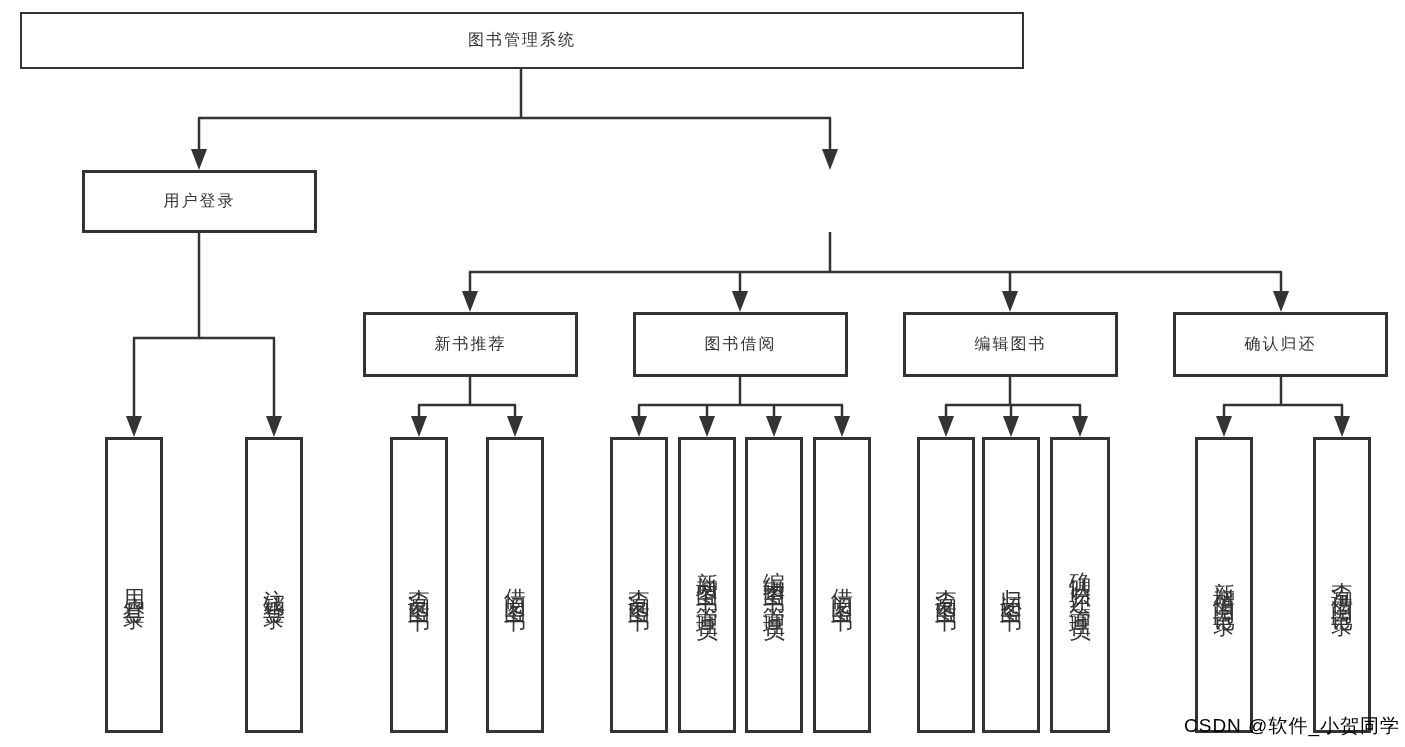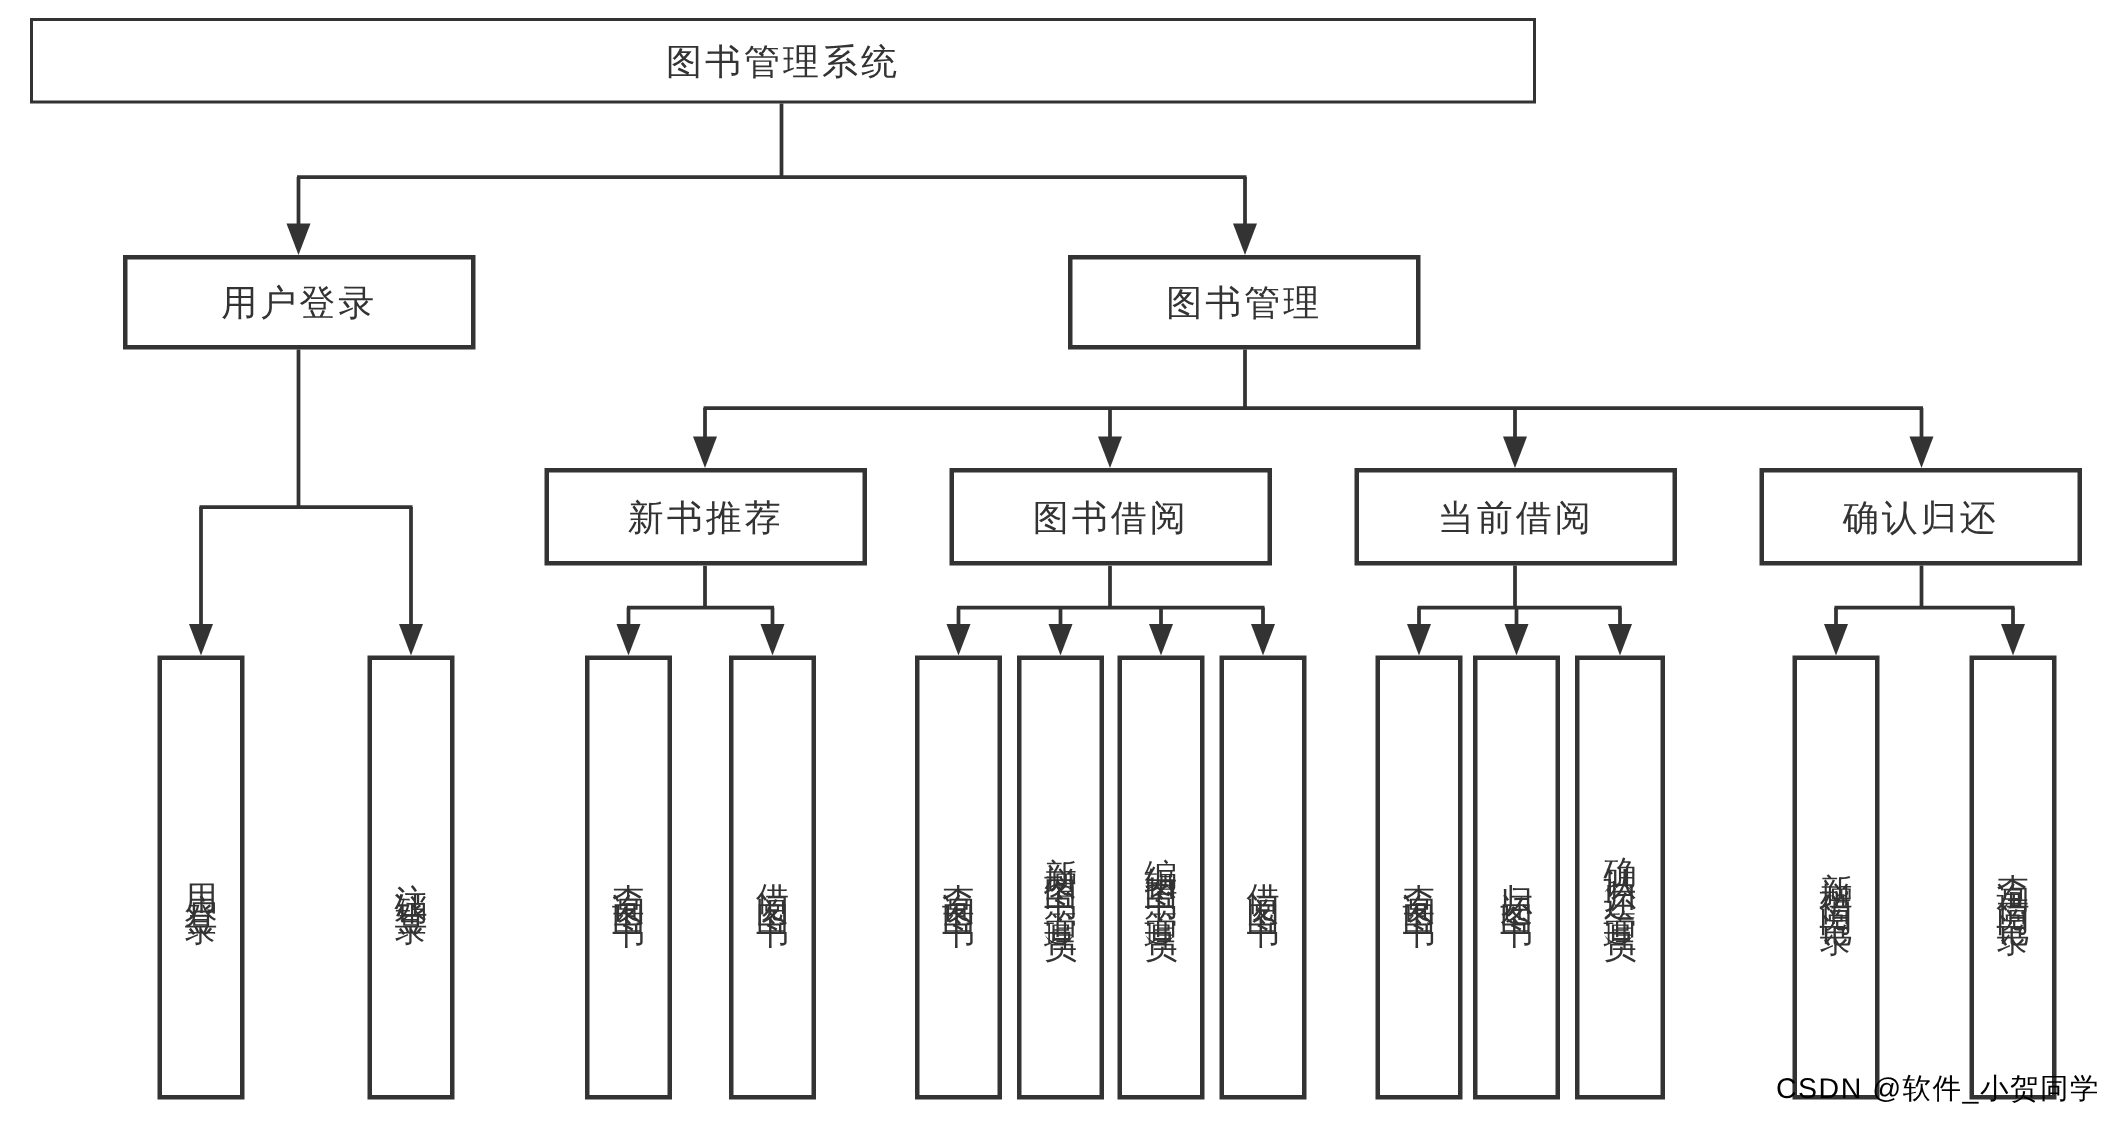--- a/index.html
+++ b/index.html
@@ -18,21 +18,21 @@
     width: 1405px; height: 747px;
   }
   .box {
     position: absolute;
     box-sizing: border-box;
     border: 3px solid #333333;
     background: #ffffff;
     display: flex;
     align-items: center;
     justify-content: center;
-    font-size: 24px;
+    font-size: 16px;
     letter-spacing: 2px;
     color: #333333;
     white-space: nowrap;
   }
   .box.l1 { border-width: 2px; }
   .vbox {
     position: absolute;
     box-sizing: border-box;
     border: 3px solid #333333;
     background: #ffffff;
@@ -130,25 +130,24 @@
       <polygon points="1011,437 1003,416 1019,416"></polygon>
       <polygon points="1080,437 1072,416 1088,416"></polygon>
       <polygon points="1224,437 1216,416 1232,416"></polygon>
       <polygon points="1342,437 1334,416 1350,416"></polygon>
     </g>
   </svg>
 
   <div class="box l1" style="left:20px; top:12px; width:1004px; height:57px;">图书管理系统</div>
 
   <div class="box" style="left:82px; top:170px; width:235px; height:63px;">用户登录</div>
-  <div class="box" style="left:712px; top:170px; width:235px; height:63px;">图书管理</div>
 
   <div class="box" style="left:363px; top:312px; width:215px; height:65px;">新书推荐</div>
   <div class="box" style="left:633px; top:312px; width:215px; height:65px;">图书借阅</div>
-  <div class="box" style="left:903px; top:312px; width:215px; height:65px;">当前借阅</div>
+  <div class="box" style="left:903px; top:312px; width:215px; height:65px;">编辑图书</div>
   <div class="box" style="left:1173px; top:312px; width:215px; height:65px;">确认归还</div>
 
   <div class="vbox" style="left:105px; width:58px;">用户登录</div>
   <div class="vbox" style="left:245px; width:58px;">注销登录</div>
 
   <div class="vbox" style="left:390px; width:58px;">查询图书</div>
   <div class="vbox" style="left:486px; width:58px;">借阅图书</div>
 
   <div class="vbox" style="left:610px; width:58px;">查询图书</div>
   <div class="vbox" style="left:678px; width:58px;">新增图书（管理员）</div>

